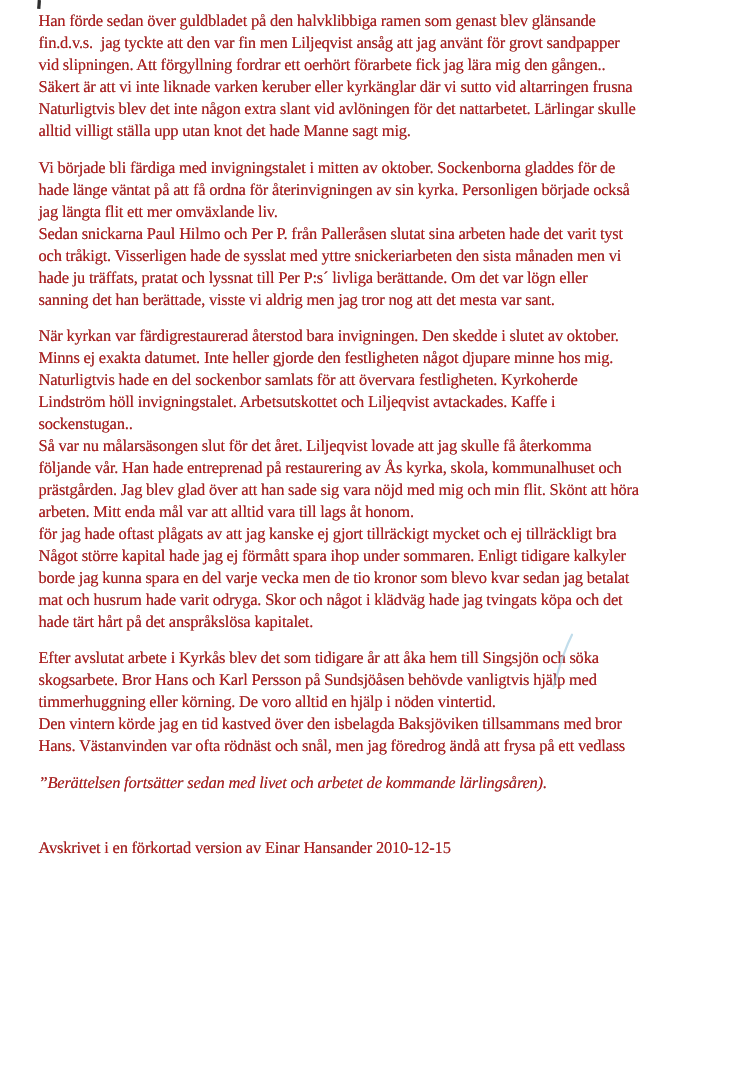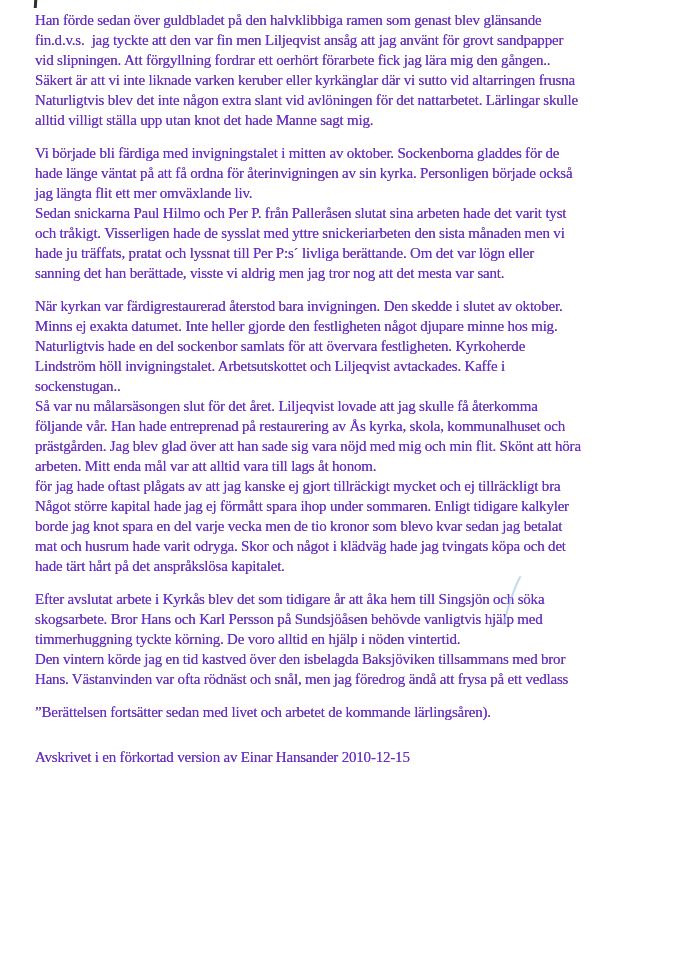--- a/index.html
+++ b/index.html
@@ -17,28 +17,29 @@
   .page {
     position: absolute;
     top: 10px;
     left: 35px;
     right: 10px;
   }
   .para {
     margin: 0 0 13px 0;
   }
   .para.italic {
-    margin-bottom: 25px;
+    font-style: italic;
+    margin-bottom: 39px;
   }
   .line {
     white-space: pre;
     font-size: 15px;
     line-height: 20px;
     letter-spacing: -0.2px;
-    color: #6d28d9;
+    color: #b91c1c;
     text-shadow: 0 0 0.5px rgba(20,20,20,0.6);
   }
   .scan-tick {
     position: absolute;
     left: 34px;
     top: 0px;
     width: 3px;
     height: 8px;
     background: #2e2e2e;
     transform: rotate(4deg);
@@ -80,28 +81,28 @@
       <div class="line">Minns ej exakta datumet. Inte heller gjorde den festligheten något djupare minne hos mig.</div>
       <div class="line">Naturligtvis hade en del sockenbor samlats för att övervara festligheten. Kyrkoherde</div>
       <div class="line">Lindström höll invigningstalet. Arbetsutskottet och Liljeqvist avtackades. Kaffe i</div>
       <div class="line">sockenstugan..</div>
       <div class="line">Så var nu målarsäsongen slut för det året. Liljeqvist lovade att jag skulle få återkomma</div>
       <div class="line">följande vår. Han hade entreprenad på restaurering av Ås kyrka, skola, kommunalhuset och</div>
       <div class="line">prästgården. Jag blev glad över att han sade sig vara nöjd med mig och min flit. Skönt att höra</div>
       <div class="line">arbeten. Mitt enda mål var att alltid vara till lags åt honom.</div>
       <div class="line">för jag hade oftast plågats av att jag kanske ej gjort tillräckigt mycket och ej tillräckligt bra</div>
       <div class="line">Något större kapital hade jag ej förmått spara ihop under sommaren. Enligt tidigare kalkyler</div>
-      <div class="line">borde jag knot spara en del varje vecka men de tio kronor som blevo kvar sedan jag betalat</div>
+      <div class="line">borde jag kunna spara en del varje vecka men de tio kronor som blevo kvar sedan jag betalat</div>
       <div class="line">mat och husrum hade varit odryga. Skor och något i klädväg hade jag tvingats köpa och det</div>
       <div class="line">hade tärt hårt på det anspråkslösa kapitalet.</div>
     </div>
     <div class="para">
       <div class="line">Efter avslutat arbete i Kyrkås blev det som tidigare år att åka hem till Singsjön och söka</div>
       <div class="line">skogsarbete. Bror Hans och Karl Persson på Sundsjöåsen behövde vanligtvis hjälp med</div>
-      <div class="line">timmerhuggning tyckte körning. De voro alltid en hjälp i nöden vintertid.</div>
+      <div class="line">timmerhuggning eller körning. De voro alltid en hjälp i nöden vintertid.</div>
       <div class="line">Den vintern körde jag en tid kastved över den isbelagda Baksjöviken tillsammans med bror</div>
       <div class="line">Hans. Västanvinden var ofta rödnäst och snål, men jag föredrog ändå att frysa på ett vedlass</div>
     </div>
     <div class="para italic">
       <div class="line">”Berättelsen fortsätter sedan med livet och arbetet de kommande lärlingsåren).</div>
     </div>
     <div class="para">
       <div class="line">Avskrivet i en förkortad version av Einar Hansander 2010-12-15</div>
     </div>
   </div>

